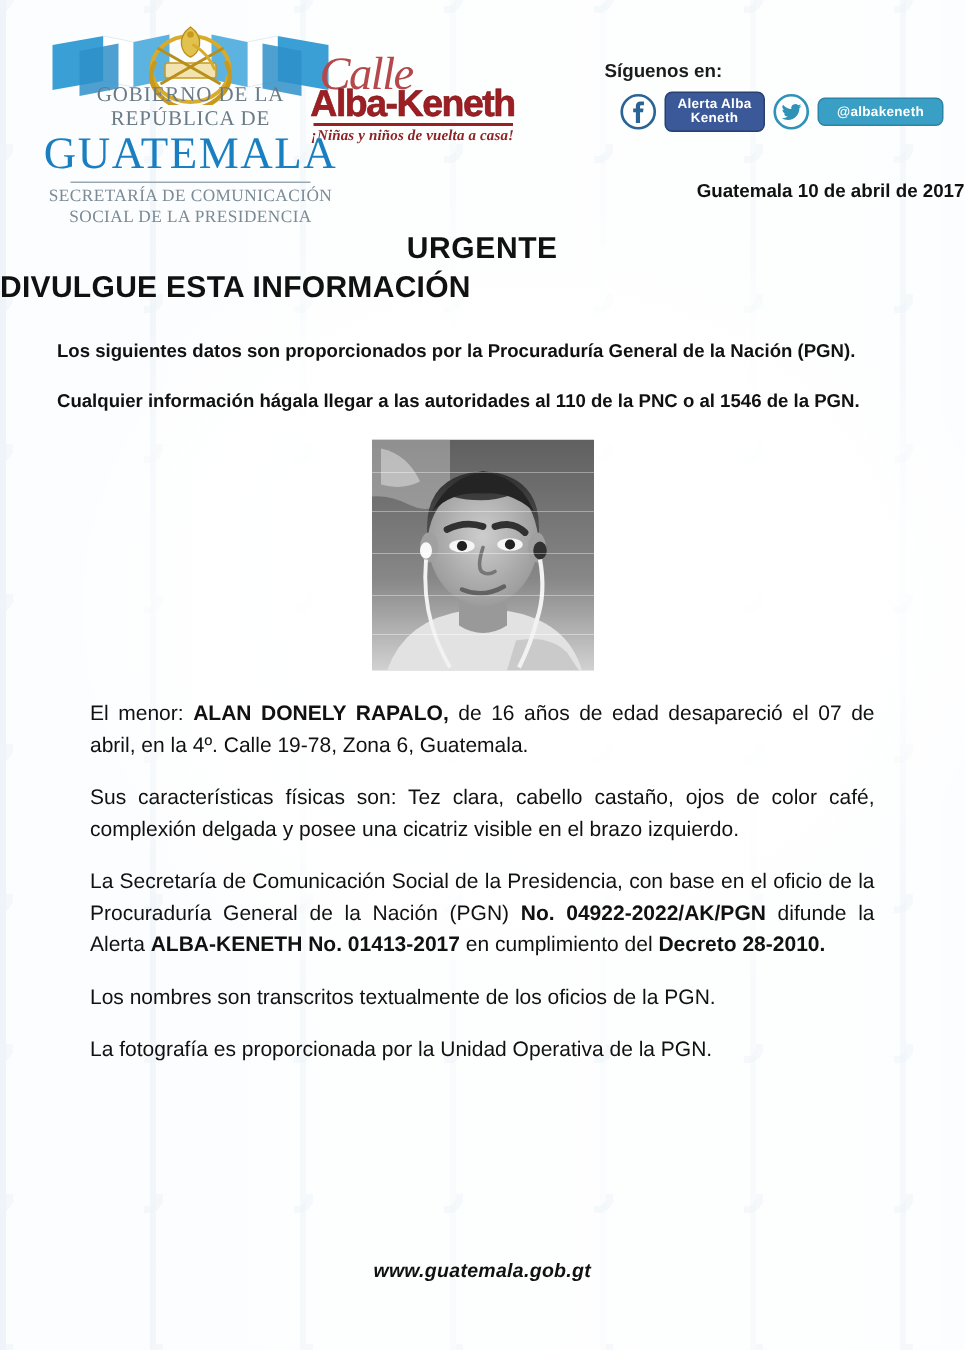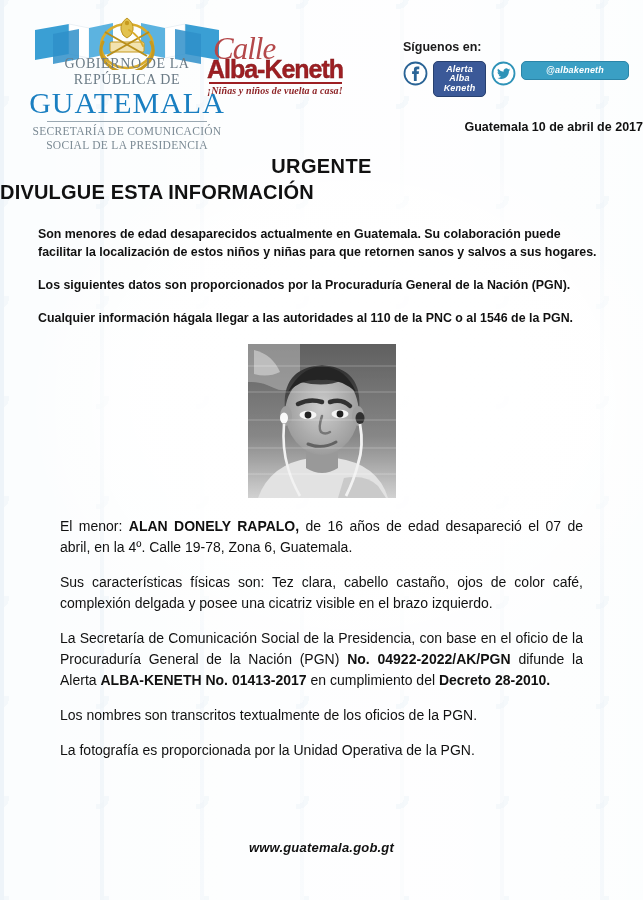--- a/index.html
+++ b/index.html
@@ -147,45 +147,44 @@
     width: 226px;
   }
   .social-title {
     font-size: 12.5px;
     font-weight: bold;
     color: #1b1b1b;
     margin-bottom: 7px;
   }
   .social-row {
     display: flex;
-    align-items: flex-start;
+    align-items: center;
     justify-content: flex-end;
     gap: 5px;
-    font-style: italic;
   }
   .soc-icon { flex: none; display: block; }
   .soc-badge {
     font-size: 9px;
     font-weight: bold;
     color: #ffffff;
     border-radius: 5px;
     padding: 3px 8px;
     line-height: 1.05;
     text-align: center;
     white-space: pre-line;
     letter-spacing: 0.2px;
   }
   .soc-badge.fb {
     background: #3b5998;
     border: 1px solid #27406f;
   }
   .soc-badge.tw {
     background: #3a9fc4;
     border: 1px solid #2b85a8;
-    padding: 4px 24px;
+    padding: 4px 12px;
   }
 
   
   .date-line {
     text-align: right;
     font-size: 12.5px;
     font-weight: bold;
     color: #111;
     margin: 0 0 0 6px;
     padding-top: 2px;
@@ -331,21 +330,20 @@
           <span class="soc-badge tw">@albakeneth</span>
         </div>
       </div>
     </div>
 
     <div class="date-line">Guatemala 10 de abril de 2017</div>
     <div class="urgente">URGENTE</div>
     <div class="divulgue">DIVULGUE ESTA INFORMACIÓN</div>
 
     <div class="intro">
-      <p class="tight">Son menores de edad desaparecidos actualmente en Guatemala. Su colaboración puede facilitar la localización de estos niños y niñas para que retornen sanos y salvos a sus hogares.</p>
       <p class="tight">Los siguientes datos son proporcionados por la Procuraduría General de la Nación (PGN).</p>
       <p>Cualquier información hágala llegar a las autoridades al 110 de la PNC o al 1546 de la PGN.</p>
     </div>
 
     <div class="photo-wrap">
       <div class="photo">
         <svg width="148" height="154" viewBox="0 0 148 154" aria-hidden="true">
           <defs>
             <radialGradient id="skin" cx="50%" cy="48%" r="60%">
               <stop offset="0%" stop-color="#cfc3c6"></stop>

